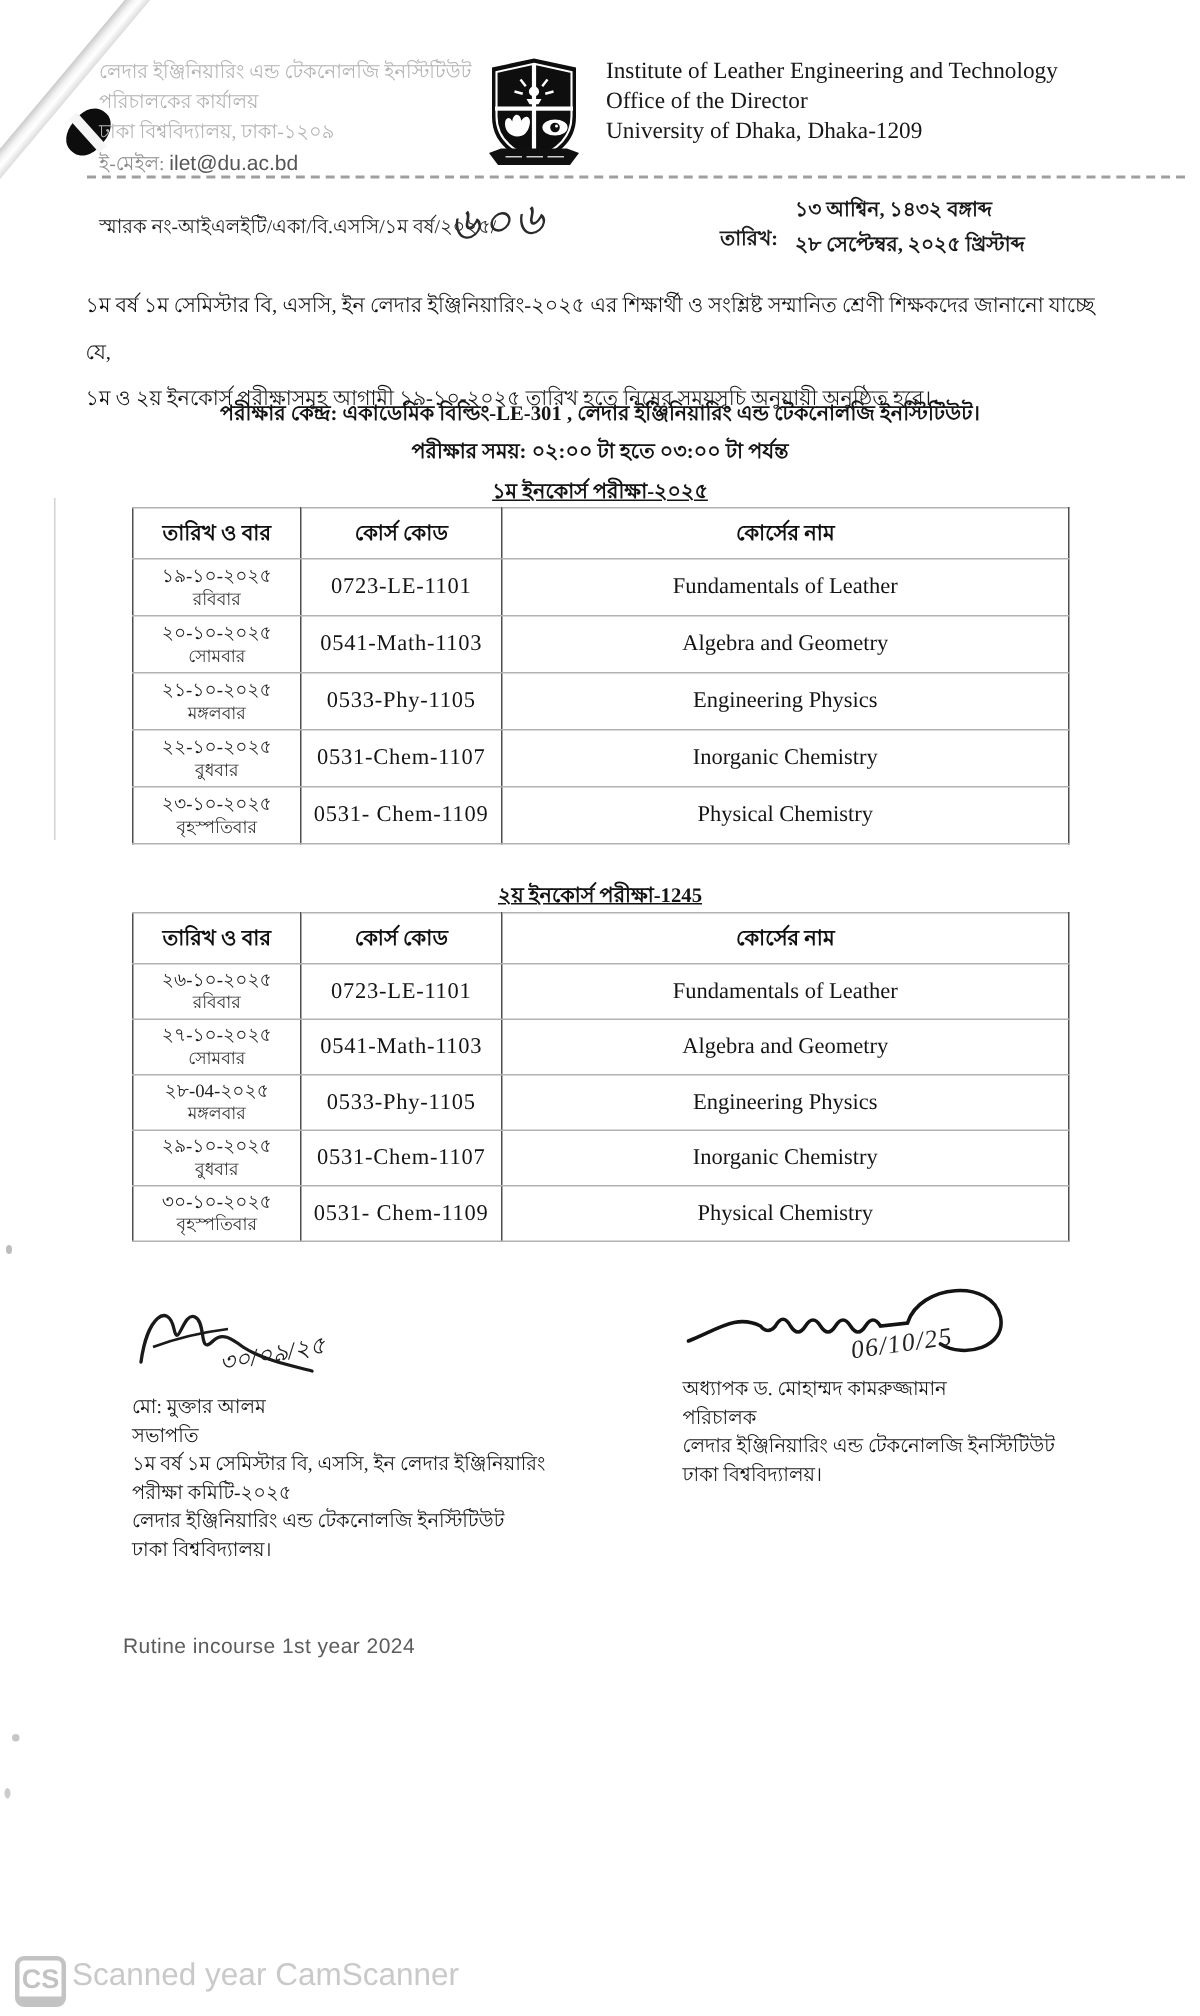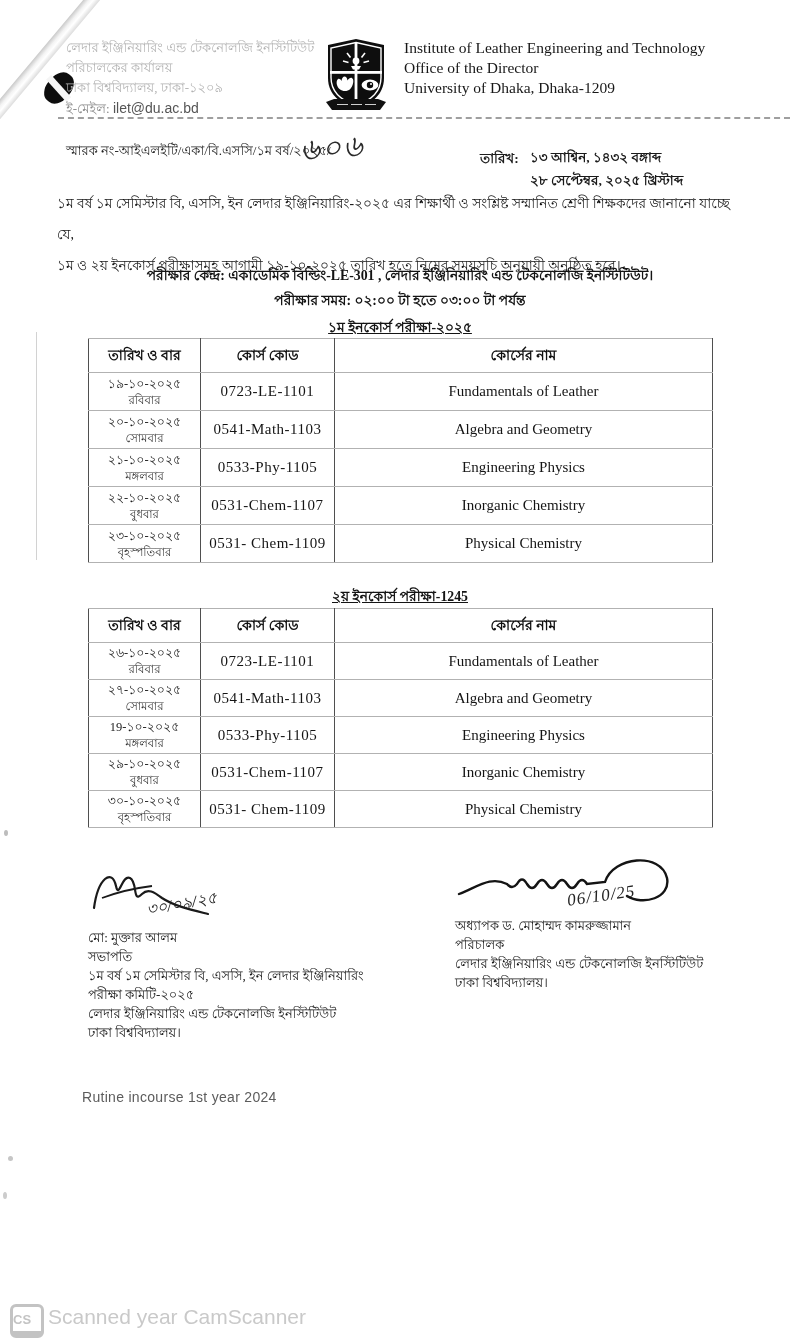--- a/index.html
+++ b/index.html
@@ -30,21 +30,21 @@
   .lh-left{left:66px;top:38px;width:260px;font-size:13px;line-height:20px;color:#b3b3b3;}
   .lh-left .row4{color:#8b8b8b;}
   .lh-left .row4 b{color:#555;font-weight:normal;font-family:"Liberation Sans",sans-serif;font-size:14px;}
   .logo{left:324px;top:38px;width:64px;height:76px;}
   .lh-right{left:404px;top:38px;width:380px;font-size:15.5px;line-height:20px;color:#171717;}
   .divider{left:58px;top:117px;width:732px;border-top:2px dashed #9f9f9f;height:0;}
   
   .ref-line{left:66px;top:141px;font-size:13px;color:#222;}
   .ref-hand{left:300px;top:124px;font-size:30px;font-style:italic;color:#2a2a2a;transform:rotate(-4deg);letter-spacing:2px;}
   .date-label{left:480px;top:148px;font-size:13.5px;font-weight:bold;text-align:center;}
-  .date-lines{left:530px;top:146px;font-size:13.5px;line-height:23px;font-weight:bold;color:#1a1a1a;}
+  .date-lines{left:530px;top:128px;font-size:13.5px;line-height:23px;font-weight:bold;color:#1a1a1a;}
   
   .para{left:57px;top:188px;width:692px;font-size:13.8px;line-height:31px;color:#161616;}
   
   .center-line{left:0;width:800px;text-align:center;font-weight:bold;font-size:13.8px;color:#141414;}
   .venue{top:264px;}
   .time{top:289px;}
   .tbl-title{font-weight:bold;text-decoration:underline;}
   .t1-title{top:316px;}
   .t2-title{top:585px;}
   
@@ -70,22 +70,22 @@
   .sig-right{left:455px;top:852px;width:330px;}
   .sig-art{position:relative;height:62px;}
   .hand-date{position:absolute;font-style:italic;color:#222;}
   .hand-date.l{left:58px;top:30px;font-size:16px;transform:rotate(-10deg);}
   .hand-date.r{left:112px;top:34px;font-size:17px;transform:rotate(-8deg);letter-spacing:1px;}
   .sig-name{margin-top:2px;}
   
   .foot-note{left:82px;top:1089px;font-size:14px;color:#5c5c5c;font-family:"Liberation Sans",sans-serif;letter-spacing:.3px;}
   .cs-box{
     left:10px;top:1304px;width:28px;height:24px;border:3px solid #c3c3c3;border-bottom:7px solid #c3c3c3;
-    border-radius:6px;display:flex;align-items:center;
-    font-family:"Liberation Sans",sans-serif;font-weight:bold;font-size:13px;color:#c3c3c3;
+    border-radius:6px;display:flex;align-items:center;justify-content:center;
+    font-family:"Liberation Sans",sans-serif;font-weight:bold;font-size:18px;color:#c3c3c3;
   }
   .cs-text{left:48px;top:1305px;font-family:"Liberation Sans",sans-serif;font-size:21px;color:#c9c9c9;}
 </style>
 </head>
 <body>
 
 <div class="abs pen-strip"></div>
 <div class="abs pen-clip"></div>
 <div class="abs edge-line"></div>
 <div class="abs speck1"></div>
@@ -236,21 +236,21 @@
       <tr>
         <td class="c-date">
           <div class="d1">২৭-১০-২০২৫</div>
           <div class="d2">সোমবার</div>
         </td>
         <td class="c-code">0541-Math-1103</td>
         <td class="c-course">Algebra and Geometry</td>
       </tr>
       <tr>
         <td class="c-date">
-          <div class="d1">19-১০-২০২৫</div>
+          <div class="d1">২৮-04-২০২৫</div>
           <div class="d2">মঙ্গলবার</div>
         </td>
         <td class="c-code">0533-Phy-1105</td>
         <td class="c-course">Engineering Physics</td>
       </tr>
       <tr>
         <td class="c-date">
           <div class="d1">২৯-১০-২০২৫</div>
           <div class="d2">বুধবার</div>
         </td>

